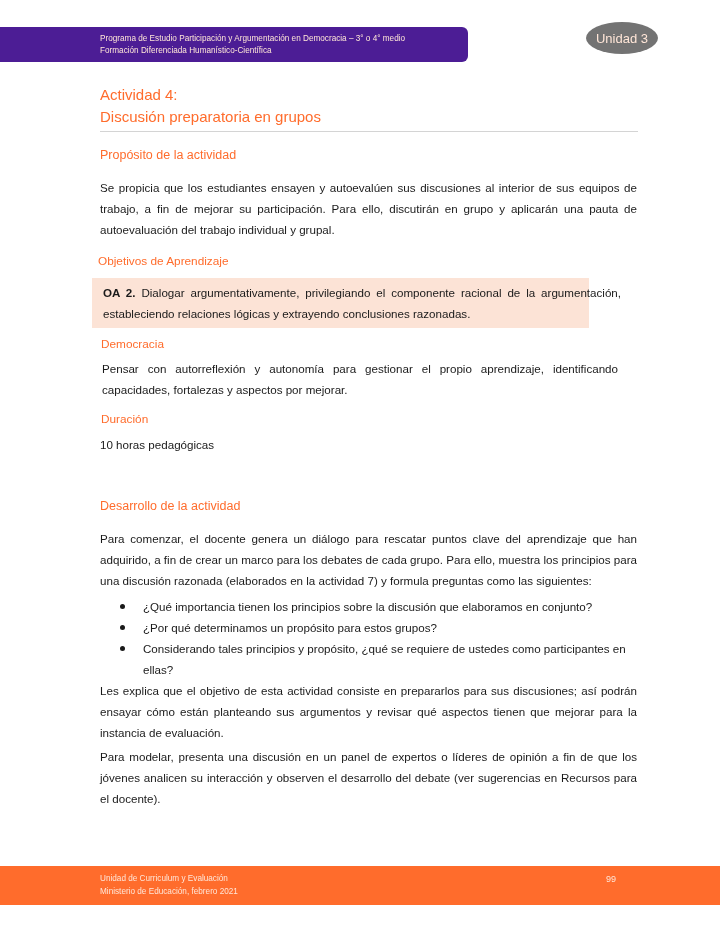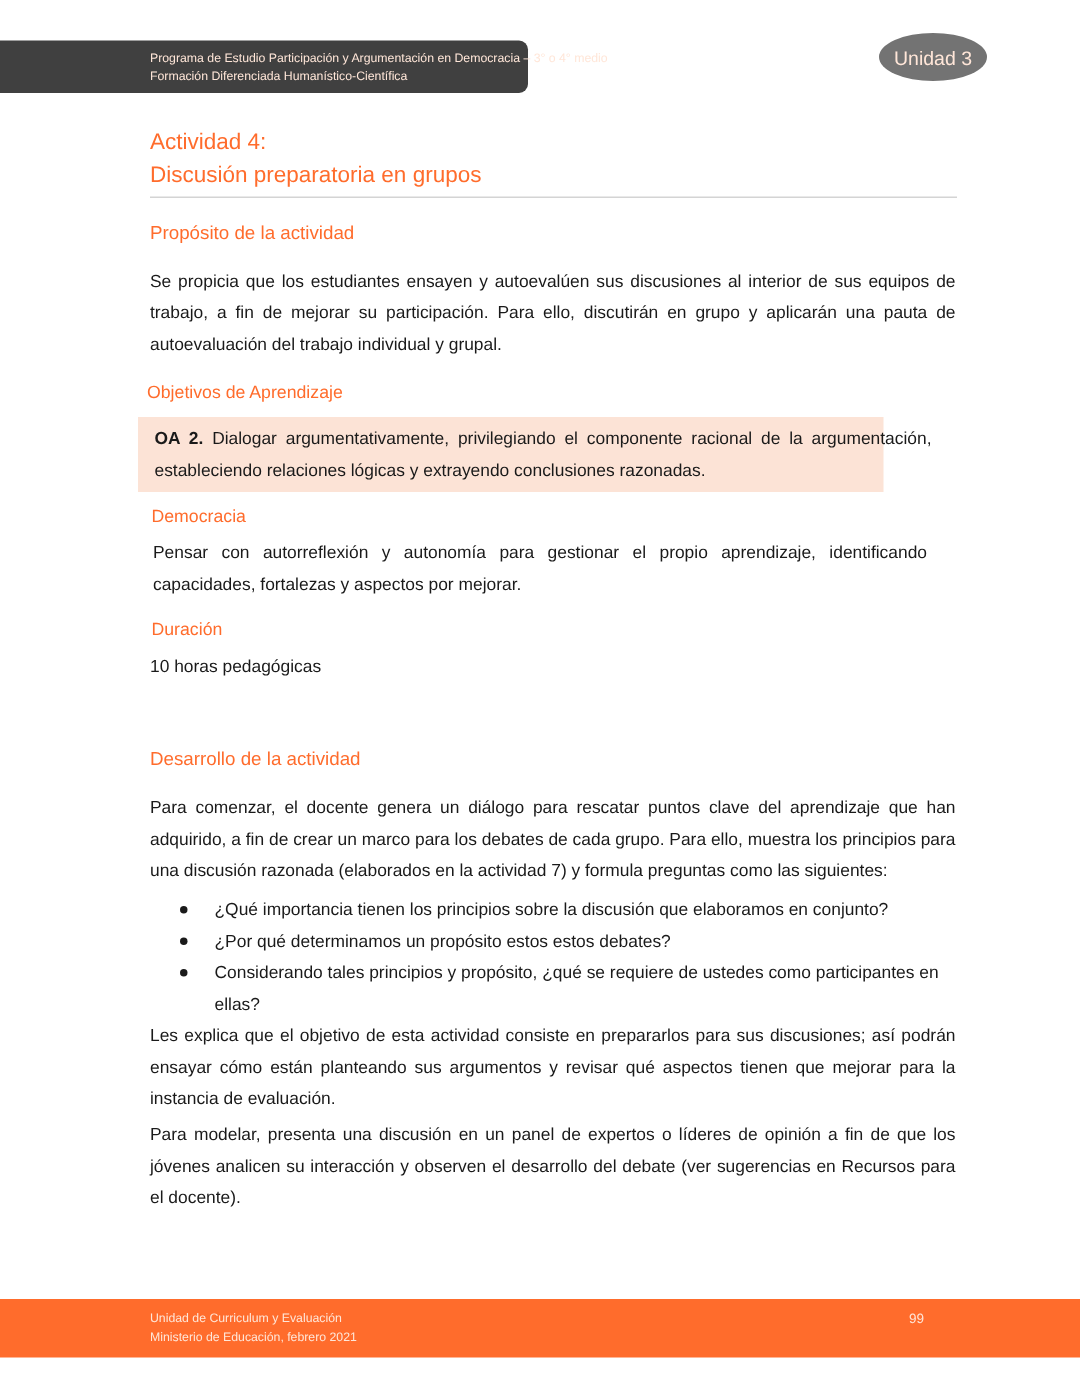--- a/index.html
+++ b/index.html
@@ -3,22 +3,22 @@
   <meta charset="utf-8">
   <style>
     html, body { margin: 0; padding: 0; }
     body {
       width: 720px; height: 932px; position: relative; overflow: hidden;
       background: #ffffff;
       font-family: "Liberation Sans", sans-serif;
       color: #1a1a1a;
     }
     .header-bar {
-      position: absolute; left: 0; top: 27px; width: 352px; height: 35px;
-      background: #404040; border-radius: 0 6px 6px 0;
+      position: absolute; left: 0; top: 27px; width: 468px; height: 35px;
+      background: #4c1d95; border-radius: 0 6px 6px 0;
     }
     .header-bar .line {
       position: absolute; left: 100px; font-size: 8.2px; color: #ffe6d8; white-space: nowrap;
     }
     .header-bar .l1 { top: 7px; }
     .header-bar .l2 { top: 19px; }
     .unit-badge {
       position: absolute; left: 586px; top: 22px; width: 72px; height: 32px;
       background: #737373; border-radius: 50%;
       display: flex; align-items: center; justify-content: center;
@@ -90,21 +90,21 @@
 <div class="para" style="left:102px;width:516px;top:358px;">Pensar con autorreflexión y autonomía para gestionar el propio aprendizaje, identificando capacidades, fortalezas y aspectos por mejorar.</div>
 
 <div class="section-head" style="left:101px;top:412px;font-size:11.8px;">Duración</div>
 <div class="para" style="top:434px;">10 horas pedagógicas</div>
 
 <div class="section-head" style="left:100px;top:499px;">Desarrollo de la actividad</div>
 <div class="para" style="top:528px;">Para comenzar, el docente genera un diálogo para rescatar puntos clave del aprendizaje que han adquirido, a fin de crear un marco para los debates de cada grupo. Para ello, muestra los principios para una discusión razonada (elaborados en la actividad 7) y formula preguntas como las siguientes:</div>
 
 <ul class="bullets">
   <li><span class="dot"></span><span>¿Qué importancia tienen los principios sobre la discusión que elaboramos en conjunto?</span></li>
-  <li><span class="dot"></span><span>¿Por qué determinamos un propósito estos estos debates?</span></li>
+  <li><span class="dot"></span><span>¿Por qué determinamos un propósito para estos grupos?</span></li>
   <li><span class="dot"></span><span>Considerando tales principios y propósito, ¿qué se requiere de ustedes como participantes en ellas?</span></li>
 </ul>
 
 <div class="para" style="top:680px;">Les explica que el objetivo de esta actividad consiste en prepararlos para sus discusiones; así podrán ensayar cómo están planteando sus argumentos y revisar qué aspectos tienen que mejorar para la instancia de evaluación.</div>
 <div class="para" style="top:746px;">Para modelar, presenta una discusión en un panel de expertos o líderes de opinión a fin de que los jóvenes analicen su interacción y observen el desarrollo del debate (ver sugerencias en Recursos para el docente).</div>
 
 <div class="footer-bar">
   <div class="fl f1">Unidad de Curriculum y Evaluación</div>
   <div class="fl f2">Ministerio de Educación, febrero 2021</div>
   <div class="page-num">99</div>

